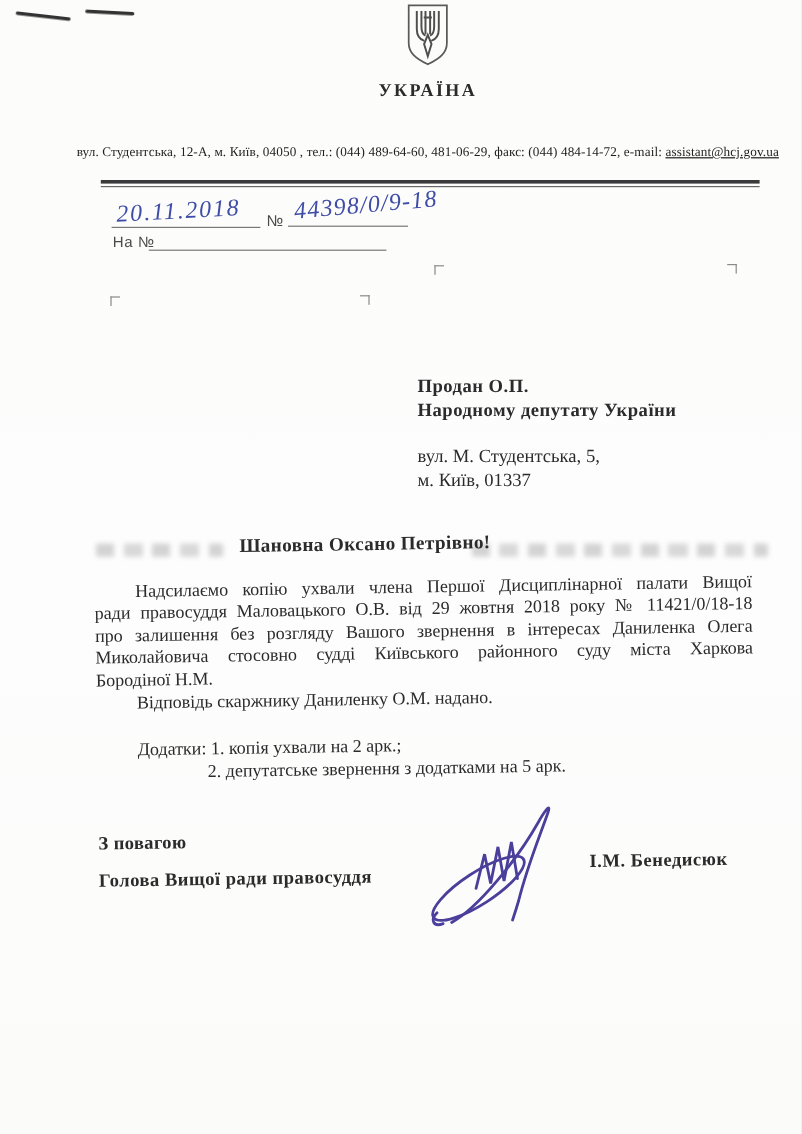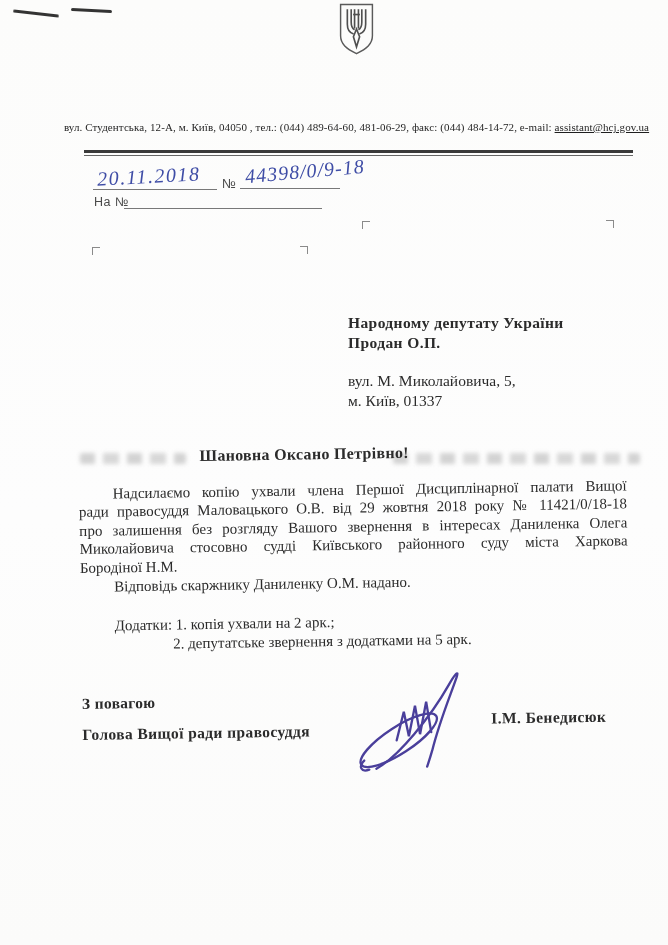--- a/index.html
+++ b/index.html
@@ -85,44 +85,45 @@
         <path d="M14.5,7.5 V21 C14.5,25.5 16,27.8 18,28.8"></path>
         <path d="M25.5,7.5 V21 C25.5,25.5 24,27.8 22,28.8"></path>
         <path d="M18,7.5 V27.5"></path>
         <path d="M22,7.5 V27.5"></path>
         <path d="M16.5,13 H23.5"></path>
         <path d="M20,28 L16.8,36 L20,46.5 L23.2,36 Z"></path>
       </g>
     </svg>
   </div>
 
+  <div class="hdr country">УКРАЇНА</div>
   <div class="hdr addr"><span>вул. Студентська, 12-А, м. Київ, 04050 , тел.: (044) 489-64-60, 481-06-29,  факс: (044) 484-14-72, e-mail: </span><span class="email">assistant@hcj.gov.ua</span></div>
   <div class="rule" style="top:150px;">
     <div class="thick"></div>
       <div class="thin"></div>
   </div>
 
   <div class="hand date">20.11.2018</div>
   <div class="uline ul-date"></div>
   <div class="lbl no">№</div>
   <div class="hand num">44398/0/9-18</div>
   <div class="uline ul-num"></div>
   <div class="lbl reply">На №</div>
   <div class="uline ul-reply"></div>
 
   <div class="corner tl c1"></div>
   <div class="corner tr c2"></div>
   <div class="corner tl c3"></div>
   <div class="corner tr c4"></div>
 
   <div class="recipient">
+    <div class="b">Продан О.П.</div>
     <div class="b">Народному депутату України</div>
-    <div class="b">Продан О.П.</div>
     <div class="gap"></div>
-    <div>вул. М. Миколайовича, 5,</div>
+    <div>вул. М. Студентська, 5,</div>
     <div>м. Київ, 01337</div>
   </div>
 
   <div class="ghost g1"></div>
   <div class="ghost g2"></div>
 
   <div class="body-wrap">
     <div class="salut">Шановна Оксано Петрівно!</div>
     <div class="par">
       <div class="jline indent">Надсилаємо копію ухвали члена Першої Дисциплінарної палати Вищої</div>

